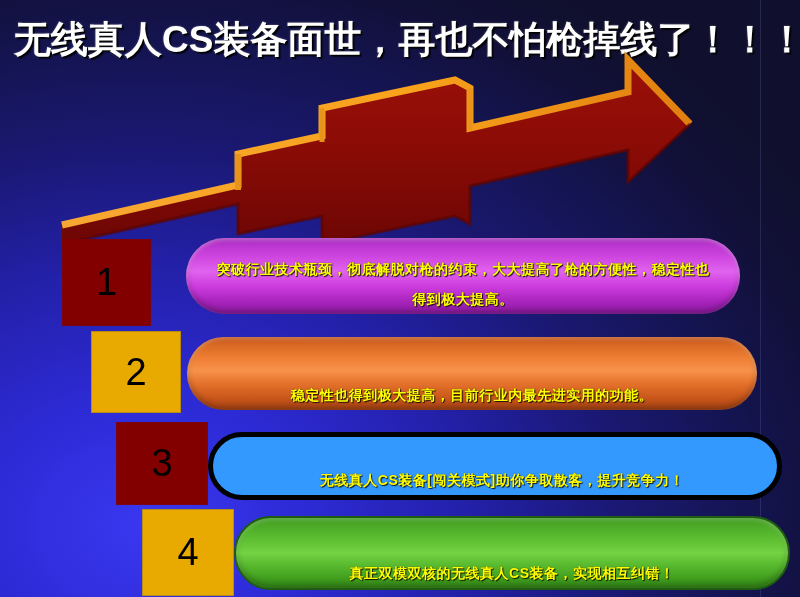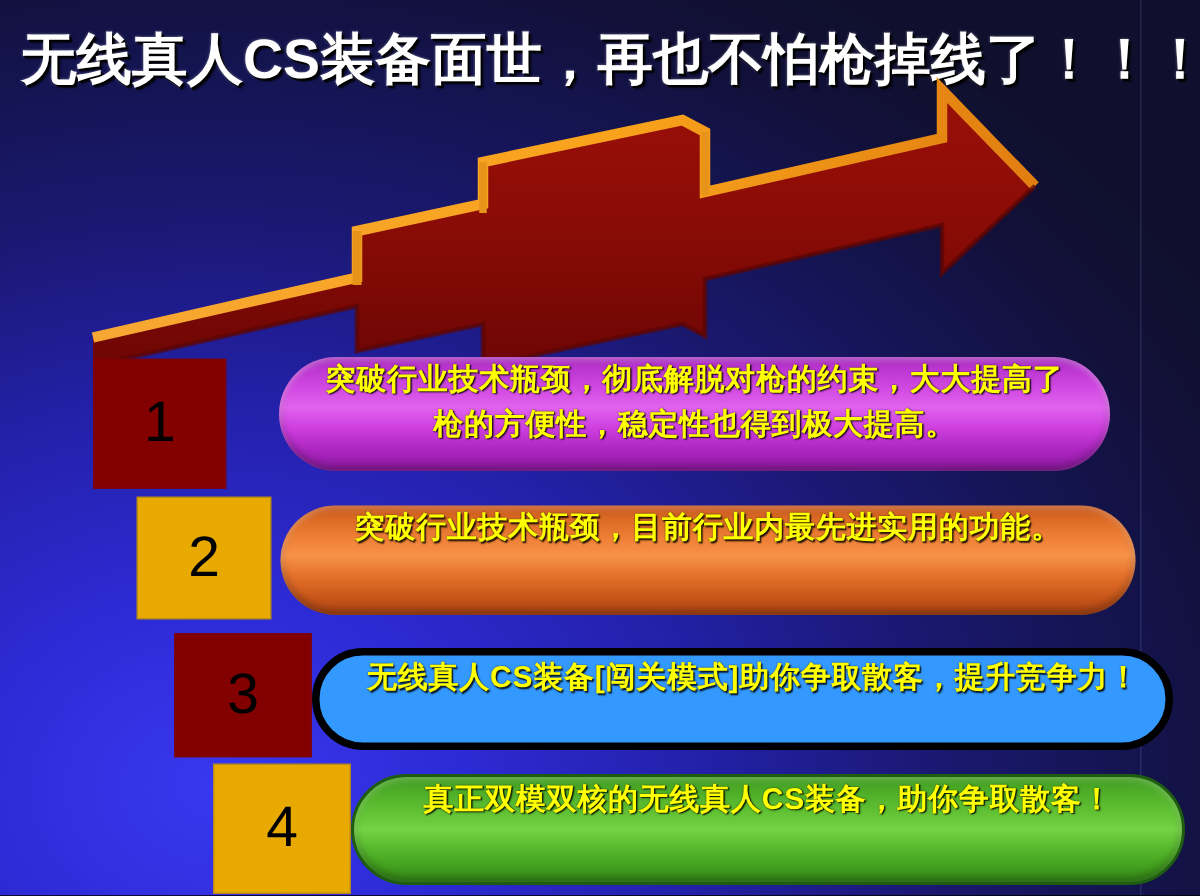--- a/index.html
+++ b/index.html
@@ -70,24 +70,24 @@
   }
   .numbox.gold {
     background: #E8A900;
     box-shadow: 0 0 0 1px rgba(200,150,0,.9);
   }
 
   
   .pill {
     position: absolute;
     display: flex;
-    align-items: flex-start;
+    align-items: flex-end;
     box-sizing: border-box;
     color: #FFFF00;
-    font-size: 20px;
+    font-size: 14px;
     font-weight: bold;
     line-height: 30px;
     letter-spacing: .5px;
     text-shadow: 1px 1px 1px rgba(0,0,0,.85), 0 0 1px rgba(0,0,0,.7);
   }
   .pill .txt { display: block; width: 100%; }
 
   #pill1 {
     border-radius: 44px;
     background:
@@ -176,30 +176,30 @@
     <span>1</span>
   </div>
   <div class="pill" id="pill1" style="left:186px; top:238px; width:554px; height:76px;">
     <span class="txt">突破行业技术瓶颈，彻底解脱对枪的约束，大大提高了枪的方便性，稳定性也得到极大提高。</span>
   </div>
 
   <div class="numbox gold" style="left:92px; top:332px; width:88px; height:80px;">
     <span>2</span>
   </div>
   <div class="pill" id="pill2" style="left:187px; top:337px; width:570px; height:73px;">
-    <span class="txt">突破行业技术瓶颈，目前行业内最先进实用的功能。</span>
+    <span class="txt">稳定性也得到极大提高，目前行业内最先进实用的功能。</span>
   </div>
 
   <div class="numbox red" style="left:117px; top:423px; width:90px; height:81px;">
     <span>3</span>
   </div>
   <div class="pill" id="pill3" style="left:208px; top:432px; width:574px; height:68px;padding-left:30px;">
     <span class="txt">无线真人CS装备[闯关模式]助你争取散客，提升竞争力！</span>
   </div>
 
   <div class="numbox gold" style="left:143px; top:510px; width:90px; height:85px;">
     <span>4</span>
   </div>
   <div class="pill" id="pill4" style="left:234px; top:516px; width:556px; height:74px;">
-    <span class="txt">真正双模双核的无线真人CS装备，助你争取散客！</span>
+    <span class="txt">真正双模双核的无线真人CS装备，实现相互纠错！</span>
   </div>
 
 </div>
 
 </body></html>

